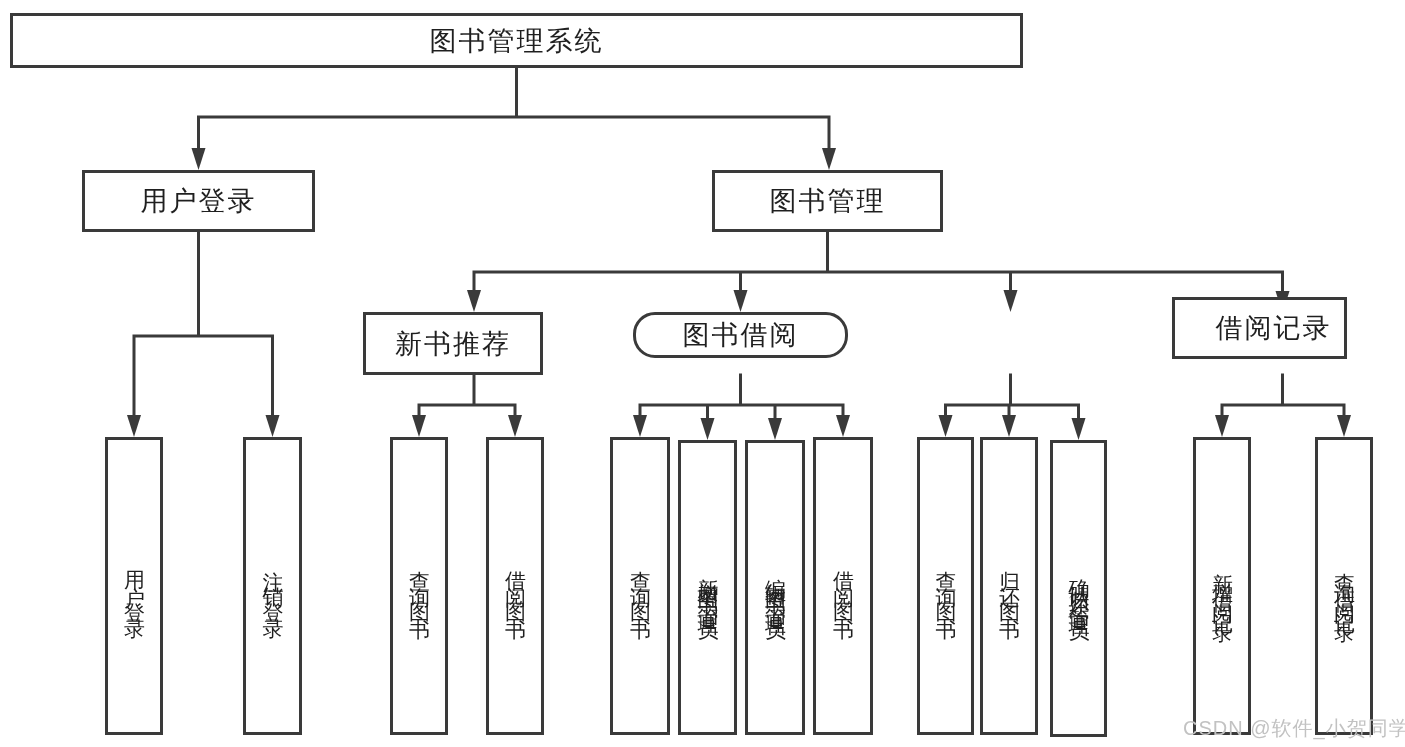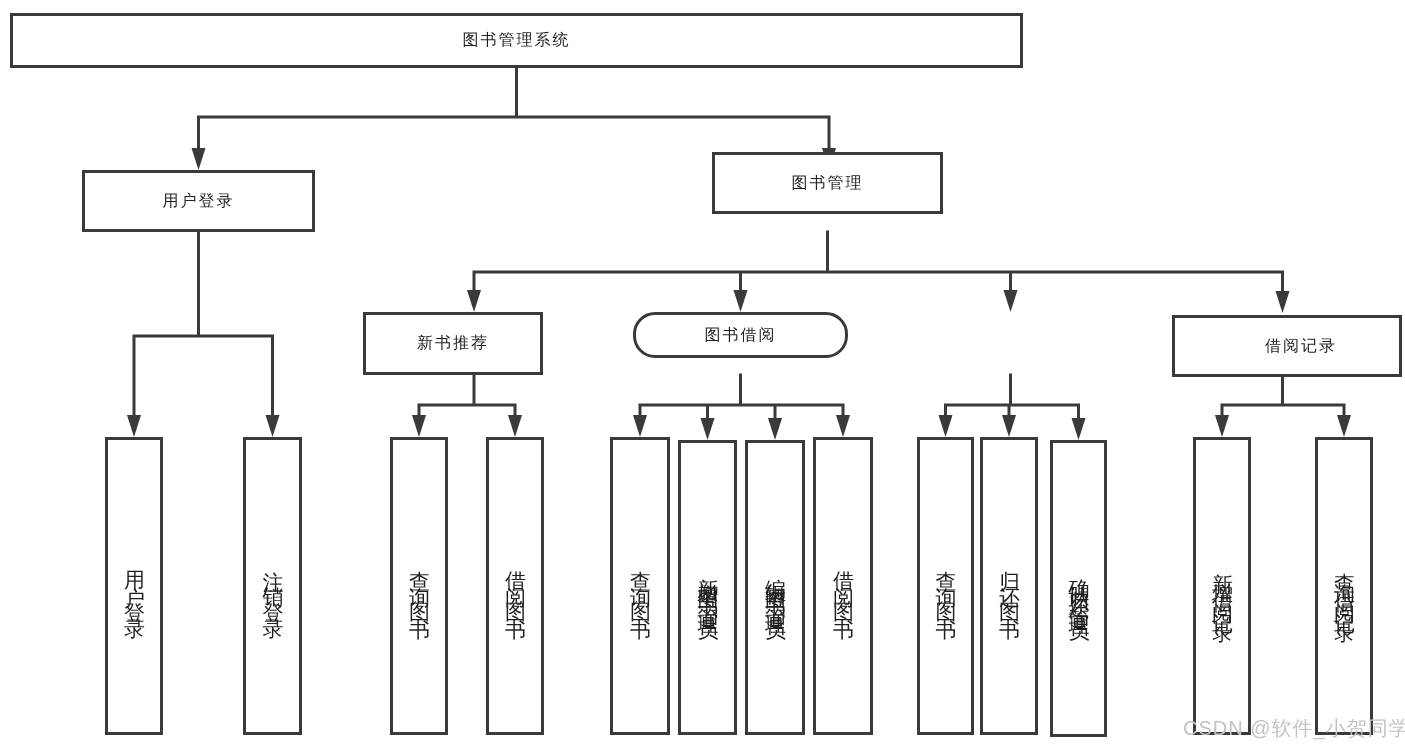--- a/index.html
+++ b/index.html
@@ -38,21 +38,21 @@
     box-sizing: border-box;
     background: var(--bg);
     border: 3px solid var(--line);
     color: var(--text);
     display: flex;
     align-items: center;
     justify-content: center;
     z-index: 2;
   }
   .h-box {
-    font-size: 16px;
+    font-size: 27px;
     letter-spacing: 2px;
     white-space: nowrap;
   }
   .v-box {
     writing-mode: vertical-rl;
     text-orientation: mixed;
     font-size: 21px;
     line-height: 1;
   }
   .vt-4 { letter-spacing: 16px; }
@@ -107,25 +107,25 @@
     <polygon points="1071.5,418 1085.5,418 1078.5,440"></polygon>
 
     <path d="M1282.5,375 V405 M1222,405 H1344 M1222,405 V423 M1344,405 V423"></path>
     <polygon points="1215,415 1229,415 1222,437"></polygon>
     <polygon points="1337,415 1351,415 1344,437"></polygon>
   </svg>
 
   <div class="box h-box" style="left:10px; top:13px; width:1013px; height:55px;">图书管理系统</div>
 
   <div class="box h-box" style="left:82px; top:170px; width:233px; height:62px;">用户登录</div>
-  <div class="box h-box" style="left:712px; top:152px; width:231px; height:62px;">图书管理</div>
+  <div class="box h-box" style="left:712px; top:170px; width:231px; height:62px;">图书管理</div>
 
   <div class="box h-box" style="left:363px; top:312px; width:180px; height:63px;">新书推荐</div>
   <div class="box h-box" style="left:633px; top:312px; width:215px; height:46px;border-radius:22px;">图书借阅</div>
-  <div class="box h-box" style="left:1172px; top:315px; width:230px; height:62px;padding-left:28px;">借阅记录</div>
+  <div class="box h-box" style="left:1172px; top:297px; width:175px; height:62px;padding-left:28px;">借阅记录</div>
 
   <div class="box v-box vt-4" style="left:105px; top:437px; width:58px; height:298px;">用户登录</div>
   <div class="box v-box vt-4" style="left:243px; top:437px; width:59px; height:298px;">注销登录</div>
 
   <div class="box v-box vt-4" style="left:390px; top:437px; width:58px; height:298px;">查询图书</div>
   <div class="box v-box vt-4" style="left:486px; top:437px; width:58px; height:298px;">借阅图书</div>
 
   <div class="box v-box vt-4" style="left:610px; top:437px; width:60px; height:298px;">查询图书</div>
   <div class="box v-box vt-9" style="left:678px; top:440px; width:59px; height:295px;">新增图书（管理员）</div>
   <div class="box v-box vt-9" style="left:745px; top:440px; width:60px; height:295px;">编辑图书（管理员）</div>

